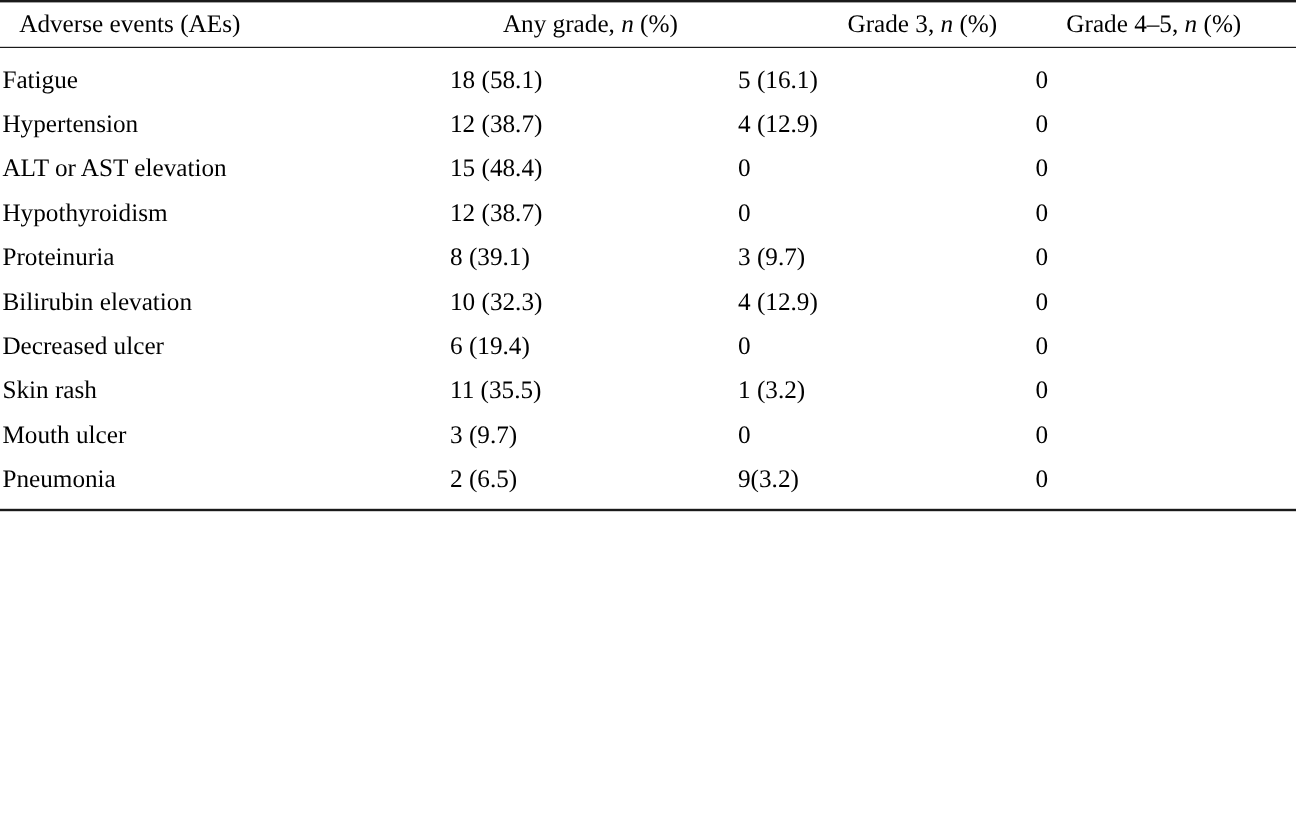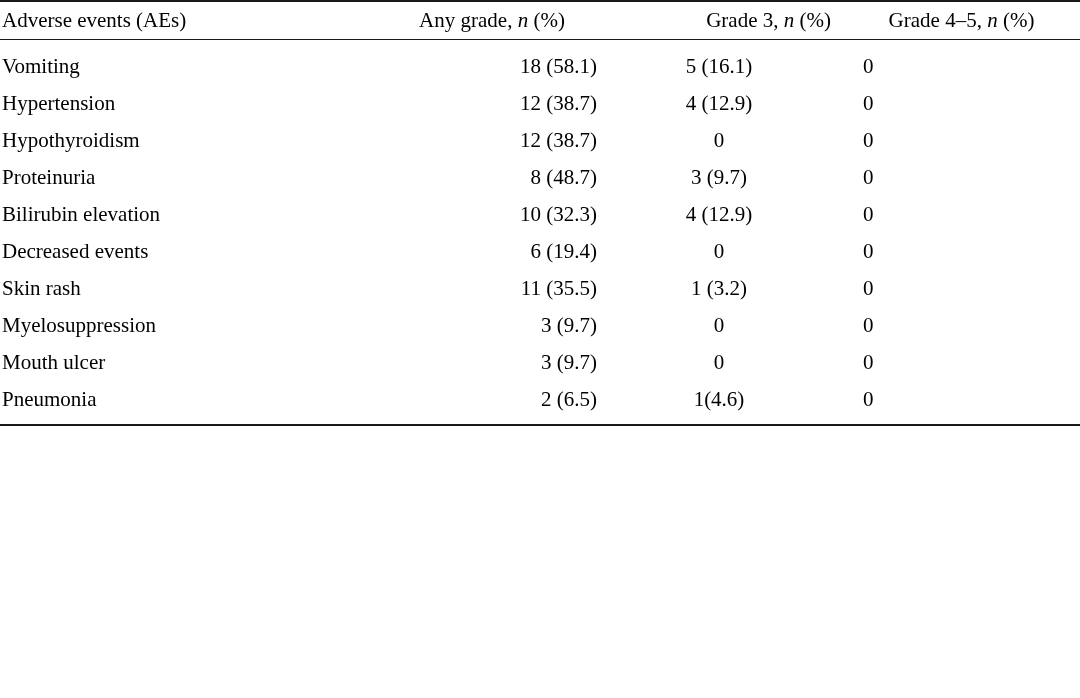--- a/index.html
+++ b/index.html
@@ -39,46 +39,45 @@
   col.c2 { width: 230px; }
   col.c3 { width: 235px; }
 
   thead th {
     font-size: 21px;
     padding-top: 6px;
     padding-bottom: 10px;
   }
   thead th.h0 {
     text-align: left;
-    padding-left: 2px;
+    padding-left: 16px;
   }
   thead th.h1 { text-align: center; padding-right: 6px; }
   thead th.h2 { text-align: right; padding-right: 14px; }
   thead th.h3 { text-align: center; padding-right: 2px; }
 
   .rule-top {
     border-top: 2.5px solid #1a1a1a;
   }
   .rule-mid td, .rule-mid th {
     border-bottom: 1.2px solid #1a1a1a;
   }
   .rule-bottom {
     border-bottom: 2.5px solid #1a1a1a;
   }
 
   tbody td.v0 {
     text-align: left;
     padding-left: 2px;
   }
   tbody td.v1 {
-    text-align: right;
+    text-align: left;
     padding-right: 18px;
   }
   tbody td.v2 {
-    text-align: center;
     padding-right: 22px;
   }
   tbody td.v3 {
     text-align: left;
     padding-left: 18px;
   }
   tbody tr:first-child td {
     padding-top: 8px;
   }
   tbody tr:last-child td {
@@ -110,74 +109,74 @@
         <th class="h2 rule-top">
           <span>Grade 3, </span><em class="ital">n</em><span> (%)</span>
         </th>
         <th class="h3 rule-top">
           <span>Grade 4–5, </span><em class="ital">n</em><span> (%)</span>
         </th>
       </tr>
     </thead>
     <tbody>
       <tr>
-        <td class="v0">Vomiting</td>
+        <td class="v0">Fatigue</td>
         <td class="v1">18 (58.1)</td>
         <td class="v2">5 (16.1)</td>
         <td class="v3">0</td>
       </tr>
       <tr>
         <td class="v0">Hypertension</td>
         <td class="v1">12 (38.7)</td>
         <td class="v2">4 (12.9)</td>
         <td class="v3">0</td>
       </tr>
       <tr>
+        <td class="v0">ALT or AST elevation</td>
+        <td class="v1">15 (48.4)</td>
+        <td class="v2">0</td>
+        <td class="v3">0</td>
+      </tr>
+      <tr>
         <td class="v0">Hypothyroidism</td>
         <td class="v1">12 (38.7)</td>
         <td class="v2">0</td>
         <td class="v3">0</td>
       </tr>
       <tr>
         <td class="v0">Proteinuria</td>
-        <td class="v1">8 (48.7)</td>
+        <td class="v1">8 (39.1)</td>
         <td class="v2">3 (9.7)</td>
         <td class="v3">0</td>
       </tr>
       <tr>
         <td class="v0">Bilirubin elevation</td>
         <td class="v1">10 (32.3)</td>
         <td class="v2">4 (12.9)</td>
         <td class="v3">0</td>
       </tr>
       <tr>
-        <td class="v0">Decreased events</td>
+        <td class="v0">Decreased ulcer</td>
         <td class="v1">6 (19.4)</td>
         <td class="v2">0</td>
         <td class="v3">0</td>
       </tr>
       <tr>
         <td class="v0">Skin rash</td>
         <td class="v1">11 (35.5)</td>
         <td class="v2">1 (3.2)</td>
         <td class="v3">0</td>
       </tr>
       <tr>
-        <td class="v0">Myelosuppression</td>
-        <td class="v1">3 (9.7)</td>
-        <td class="v2">0</td>
-        <td class="v3">0</td>
-      </tr>
-      <tr>
         <td class="v0">Mouth ulcer</td>
         <td class="v1">3 (9.7)</td>
         <td class="v2">0</td>
         <td class="v3">0</td>
       </tr>
       <tr class="rule-bottom">
         <td class="v0">Pneumonia</td>
         <td class="v1">2 (6.5)</td>
-        <td class="v2">1(4.6)</td>
+        <td class="v2">9(3.2)</td>
         <td class="v3">0</td>
       </tr>
     </tbody>
   </table>
 </div>
 
 </body></html>

